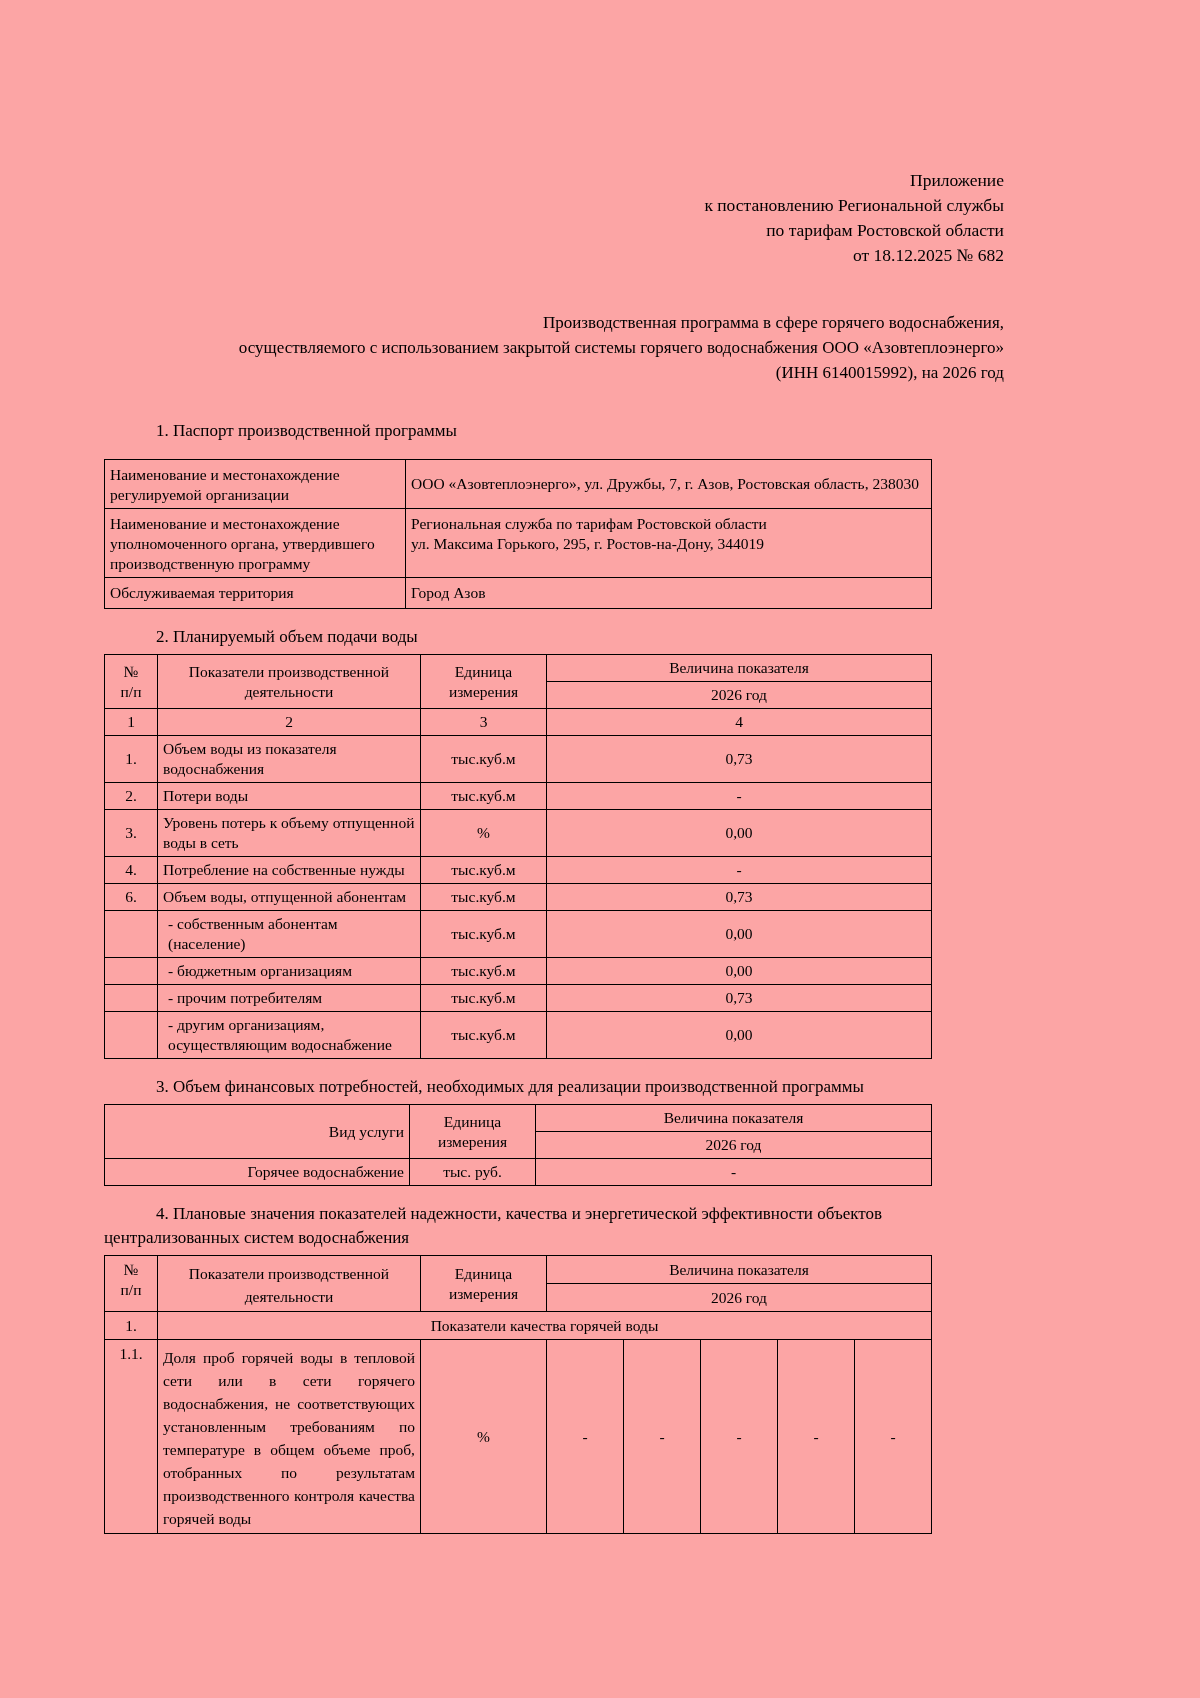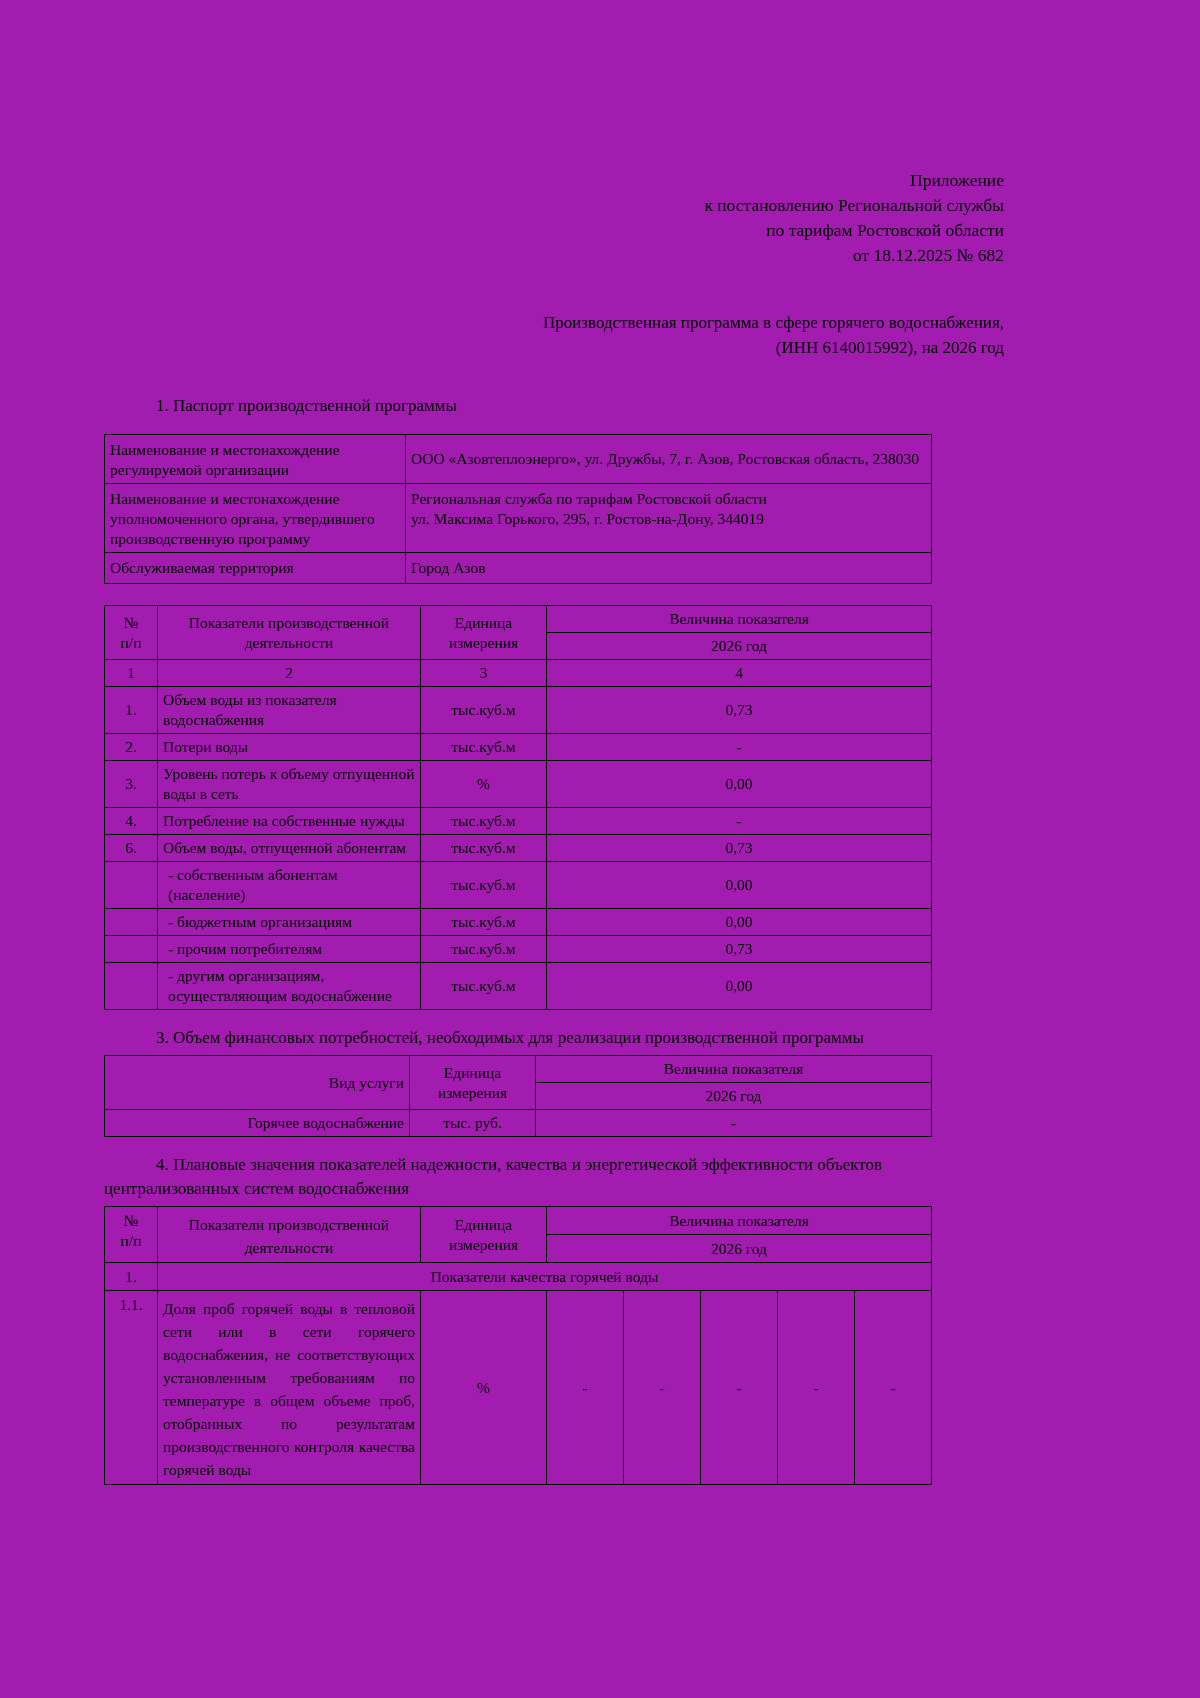--- a/index.html
+++ b/index.html
@@ -8,21 +8,21 @@
     background: #ffffff;
   }
   body {
     font-family: "Liberation Serif", "DejaVu Serif", serif;
     color: #000000;
   }
   .page {
     position: relative;
     width: 1200px;
     height: 1698px;
-    background: #a21caf;
+    background: #fca5a5;
     box-sizing: border-box;
     padding: 0;
     overflow: hidden;
   }
   .content {
     position: absolute;
     left: 104px;
     top: 0;
     width: 900px;
   }
@@ -111,20 +111,21 @@
 
     <div class="doc-header">
       <div>Приложение</div>
       <div>к постановлению Региональной службы</div>
       <div>по тарифам Ростовской области</div>
       <div>от 18.12.2025 № 682</div>
     </div>
 
     <div class="doc-title">
       <div>Производственная программа в сфере горячего водоснабжения,</div>
+      <div>осуществляемого с использованием закрытой системы горячего водоснабжения ООО «Азовтеплоэнерго»</div>
       <div>(ИНН 6140015992), на 2026 год</div>
     </div>
 
     <div class="gap-lg"></div>
 
     <div class="section-heading">1. Паспорт производственной программы</div>
 
     <div class="gap-md"></div>
 
     <table class="t-passport">
@@ -142,20 +143,21 @@
         </tr>
         <tr>
           <td class="label">Обслуживаемая территория</td>
           <td class="value mid">Город Азов</td>
         </tr>
       </tbody>
     </table>
 
     <div class="gap-md"></div>
 
+    <div class="section-heading">2. Планируемый объем подачи воды</div>
 
     <div class="gap-xs"></div>
 
     <table class="t-vol">
       <tbody>
         <tr>
           <td class="c-num hdr" rowspan="2">
             <div>№</div>
             <div>п/п</div>
           </td>

